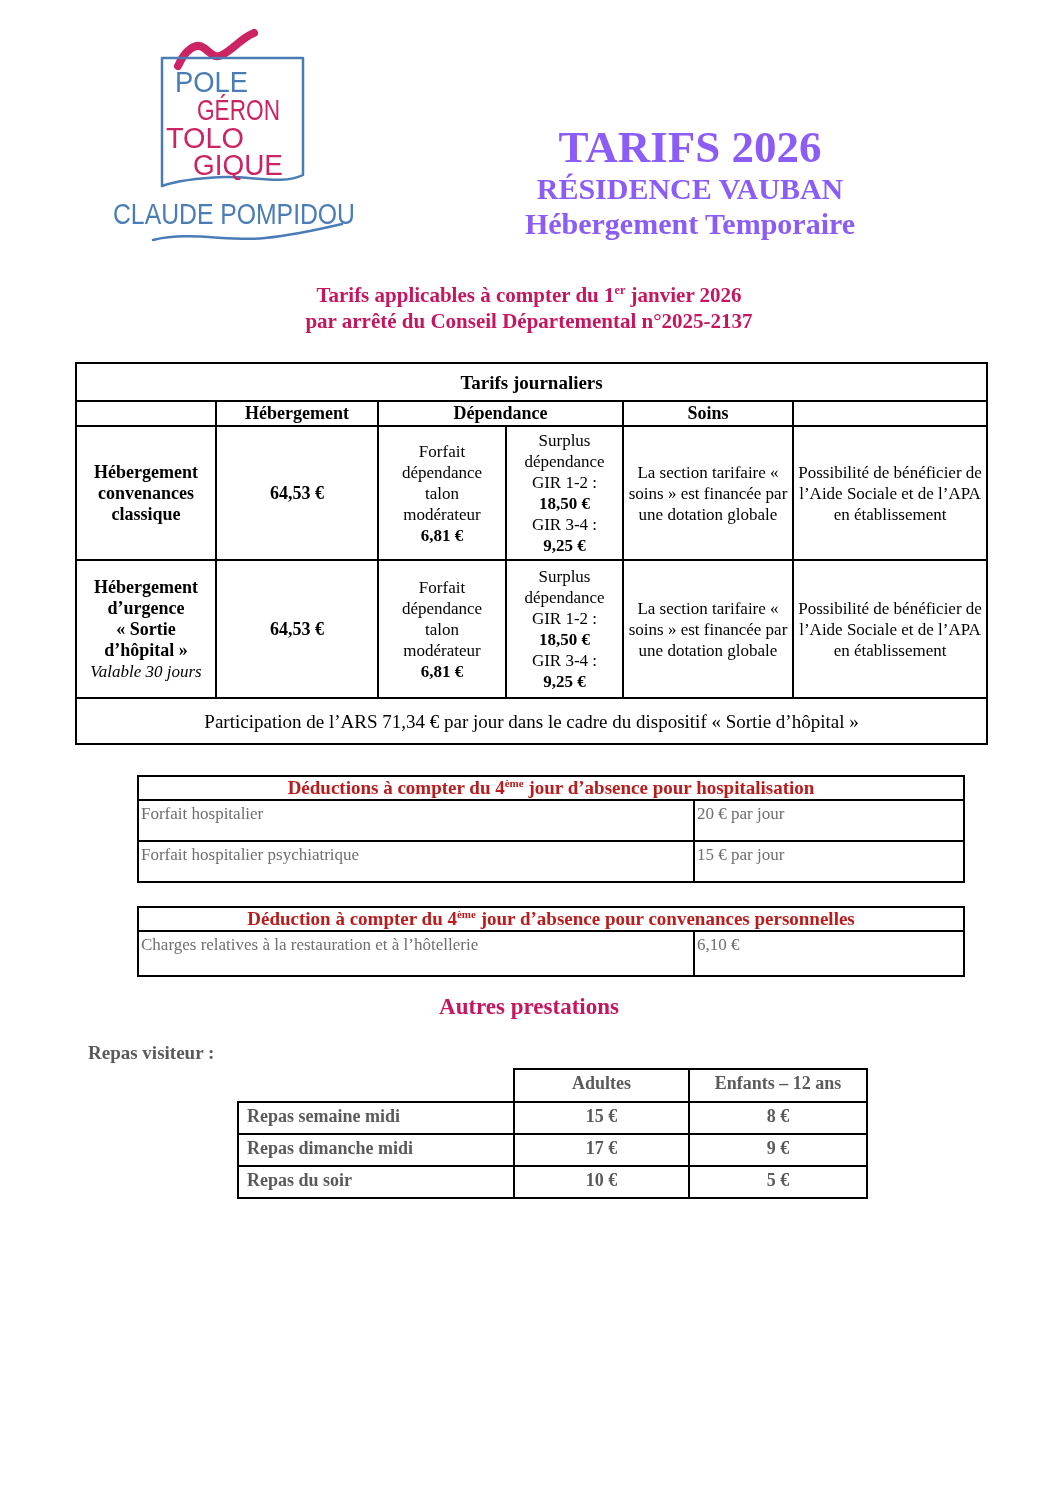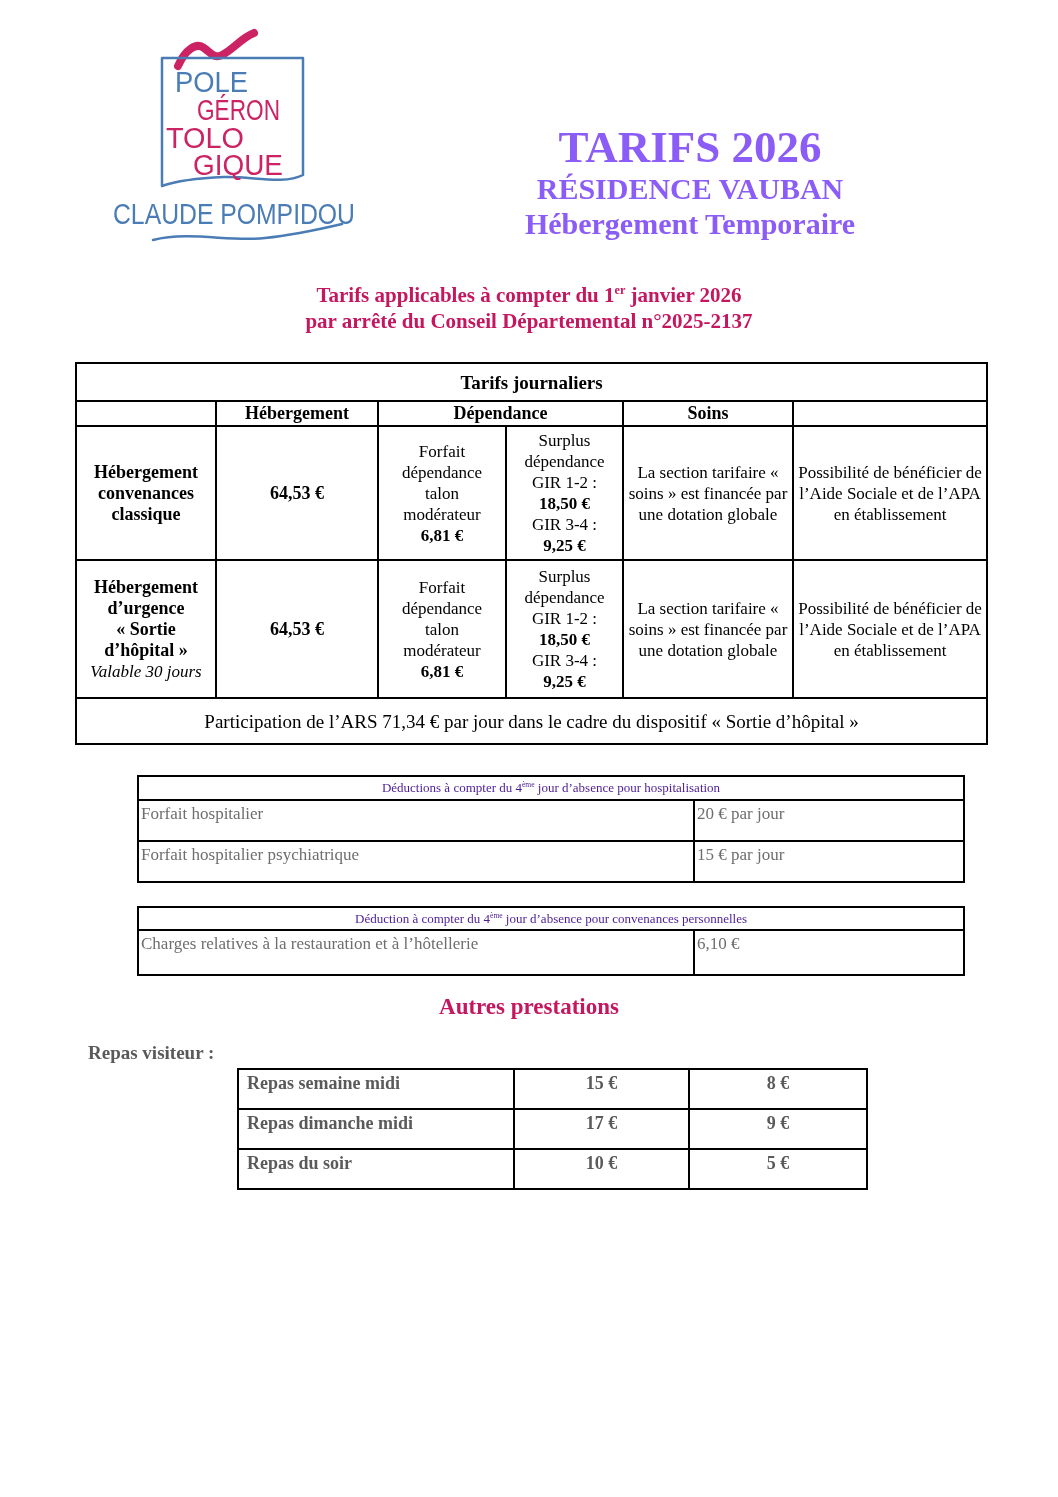--- a/index.html
+++ b/index.html
@@ -55,21 +55,21 @@
   .r-body2 { height: 138px; }
   .r-foot  { height: 46px; }
 
   
   .ded { position: absolute; left: 137px; width: 826px; }
   .ded td {
     border: 2px solid #000; color: #6e6e6e; font-size: 17px;
     text-align: left; vertical-align: top; padding: 3px 2px;
   }
   .ded .ded-title {
-    color: #4c1d95; font-weight: normal; text-align: center; font-size: 13px;
+    color: #b91c1c; font-weight: bold; text-align: center; font-size: 19px;
     vertical-align: middle; padding: 0;
   }
   #ded1 { top: 775px; }
   #ded2 { top: 906px; }
   #ded1 .r-dt { height: 24px; }
   #ded1 .r-d1 { height: 41px; }
   #ded1 .r-d2 { height: 41px; }
   #ded2 .r-dt { height: 23px; }
   #ded2 .r-d1 { height: 45px; }
 
@@ -83,21 +83,21 @@
     color: #5a5a5a; font-weight: bold; font-size: 19px;
   }
   .meals { position: absolute; left: 237px; top: 1068px; width: 629px; }
   .meals td {
     border: 2px solid #000; color: #5a5a5a; font-weight: bold; font-size: 18px;
     vertical-align: top; padding: 3px 8px; text-align: center;
   }
   .meals .blank { border: none; }
   .meals .m-label { text-align: left; }
   .meals .r-mh { height: 33px; }
-  .meals .r-m  { height: 40px; }
+  .meals .r-m  { height: 32px; }
 </style>
 </head>
 <body>
 
 <div id="page">
 
   <svg class="logo-svg" viewBox="0 0 262 230">
     <path d="M78 38 C 85 22 96 14 104 20 C 111 25 114 31 122 27 C 134 21 141 10 154 5" fill="none" stroke="#cb2363" stroke-width="8" stroke-linecap="round"></path>
     <path d="M62 30 L 203 30 L 203 147 C 183 157 152 148 124 149 C 100 150 76 153 62 158 Z" fill="none" stroke="#4a7cb5" stroke-width="2.5" stroke-linejoin="round"></path>
     <text class="logo-box-text" x="75" y="64" textLength="73" lengthAdjust="spacingAndGlyphs" fill="#4a7cb5">POLE</text>
@@ -239,20 +239,25 @@
   <div class="autres-title">Autres prestations</div>
   <div class="repas-label">Repas visiteur :</div>
 
   <table class="meals">
     <colgroup>
         <col style="width:276px">
         <col style="width:175px">
         <col style="width:178px">
       </colgroup>
     <tbody>
+        <tr class="r-mh">
+      <td class="blank"></td>
+      <td>Adultes</td>
+      <td>Enfants – 12 ans</td>
+    </tr>
     <tr class="r-m">
       <td class="m-label">Repas semaine midi</td>
       <td>15 €</td>
       <td>8 €</td>
     </tr>
     <tr class="r-m">
       <td class="m-label">Repas dimanche midi</td>
       <td>17 €</td>
       <td>9 €</td>
     </tr>

